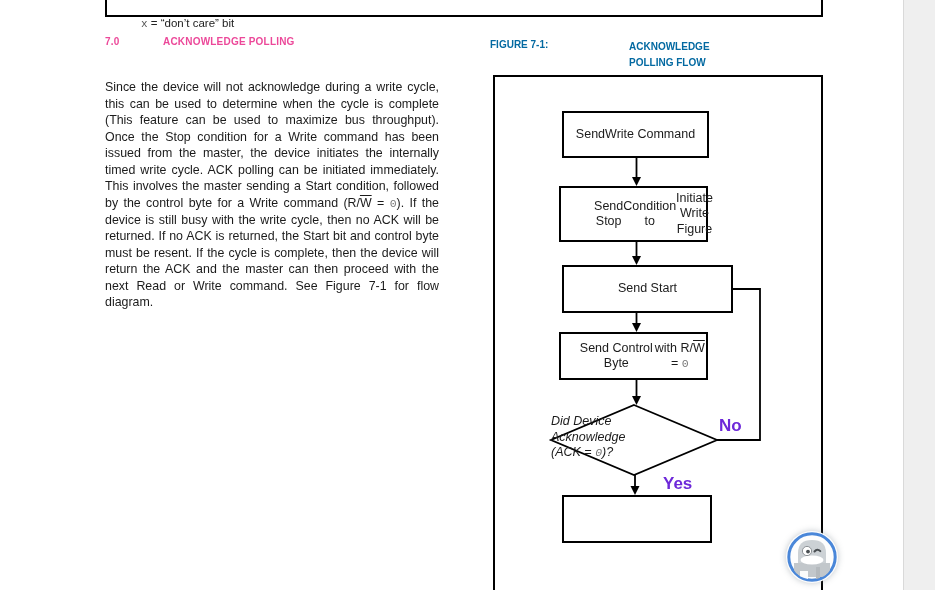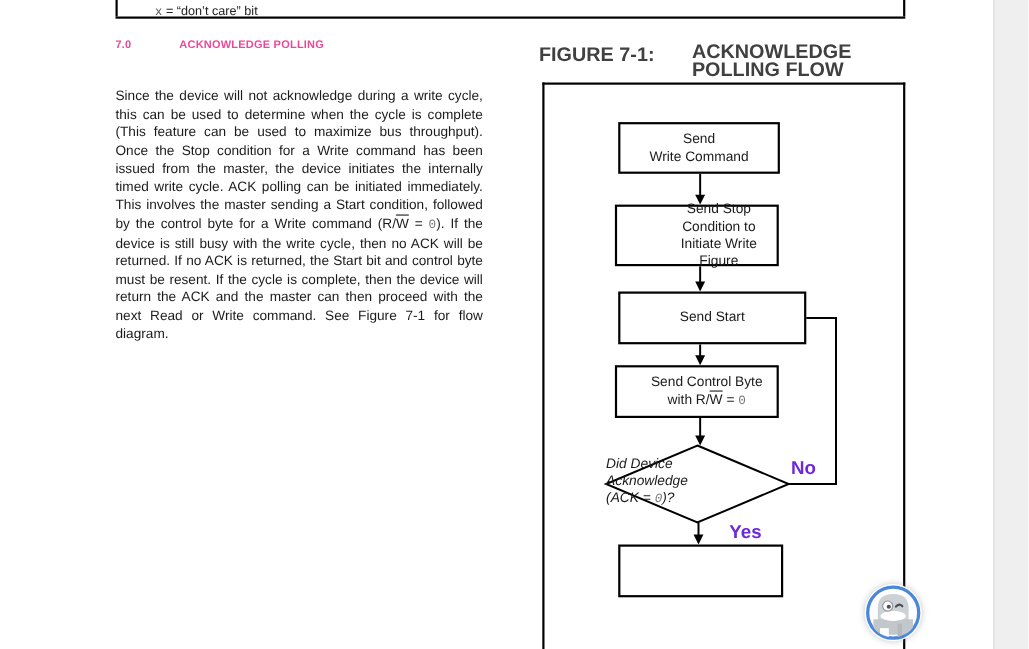--- a/index.html
+++ b/index.html
@@ -14,49 +14,49 @@
     height: 590px;
     overflow: hidden;
     background: #ffffff;
     color: #1b1b1b;
   }
   
   .table-remnant { position: absolute; left: 0; top: 0; }
   .tr-hline  { position: absolute; left: 105px; top: 15px; width: 718px; border-top: 2px solid #000; }
   .tr-vline-l{ position: absolute; left: 105px; top: 0; height: 15px; border-left: 2px solid #000; }
   .tr-vline-r{ position: absolute; left: 821px; top: 0; height: 15px; border-left: 2px solid #000; }
-  .tr-text   { position: absolute; left: 141px; top: 4px; font-size: 11.5px; line-height: 14px; color: #222; white-space: nowrap; text-align: right; }
+  .tr-text   { position: absolute; left: 141px; top: 16px; font-size: 11.5px; line-height: 14px; color: #222; white-space: nowrap; text-align: right; }
   .mono-x { font-family: "Liberation Mono", monospace; color: #555; font-size: 11px; }
   
   .section-heading { position: absolute; left: 105px; top: 36px; font-weight: bold; font-size: 10px; letter-spacing: 0.2px; color: #ec4899; white-space: nowrap; }
   .sec-num { display: inline-block; width: 58px; }
   
   .body-text {
     position: absolute; left: 105px; top: 67px; width: 334px;
     font-size: 12.4px; line-height: 16.45px;
     text-align: justify; color: #1b1b1b;
   }
   .ov { text-decoration: overline; text-decoration-thickness: 1px; }
   .zero { font-family: "Liberation Mono", monospace; color: #777; font-size: 11.5px; }
   
-  .figure-header { position: absolute; left: 490px; top: 39px; display: flex; font-weight: bold; font-size: 18px; color: #404040; }
+  .figure-header { position: absolute; left: 490px; top: 39px; display: flex; font-weight: bold; font-size: 10px; color: #0369a1; }
   .fig-label { width: 139px; flex: 0 0 139px; }
   .fig-title div { line-height: 16px; }
   
   .flow-frame {
     position: absolute; left: 493px; top: 75px; width: 330px; height: 520px;
     border: 2px solid #000; border-bottom: none;
     box-sizing: border-box;
   }
   .flow-inner { position: absolute; left: -2px; top: -2px; width: 330px; height: 520px; }
   .flow-lines { position: absolute; left: 0; top: 0; width: 330px; height: 515px; }
   .fbox {
     position: absolute; box-sizing: border-box;
     border: 2px solid #000; background: #fff;
-    display: flex; flex-direction: column; align-items: center; justify-content: center;
+    display: flex; flex-direction: row; align-items: center; justify-content: center;
     font-size: 12.5px; line-height: 15.5px; text-align: center; color: #1b1b1b;
   }
   .fbox1 { left: 69px; top: 36px;  width: 147px; height: 47px; }
   .fbox2 { left: 66px; top: 111px; width: 149px; height: 56px; padding-left: 40px; }
   .fbox3 { left: 69px; top: 190px; width: 171px; height: 48px; }
   .fbox4 { left: 66px; top: 257px; width: 149px; height: 48px; padding-left: 18px; }
   .fbox5 { left: 69px; top: 420px; width: 150px; height: 48px; }
   .diamond-text {
     position: absolute; left: 58px; top: 339px; width: 166px;
     font-size: 12.5px; line-height: 15.5px; color: #1b1b1b; font-style: italic;

